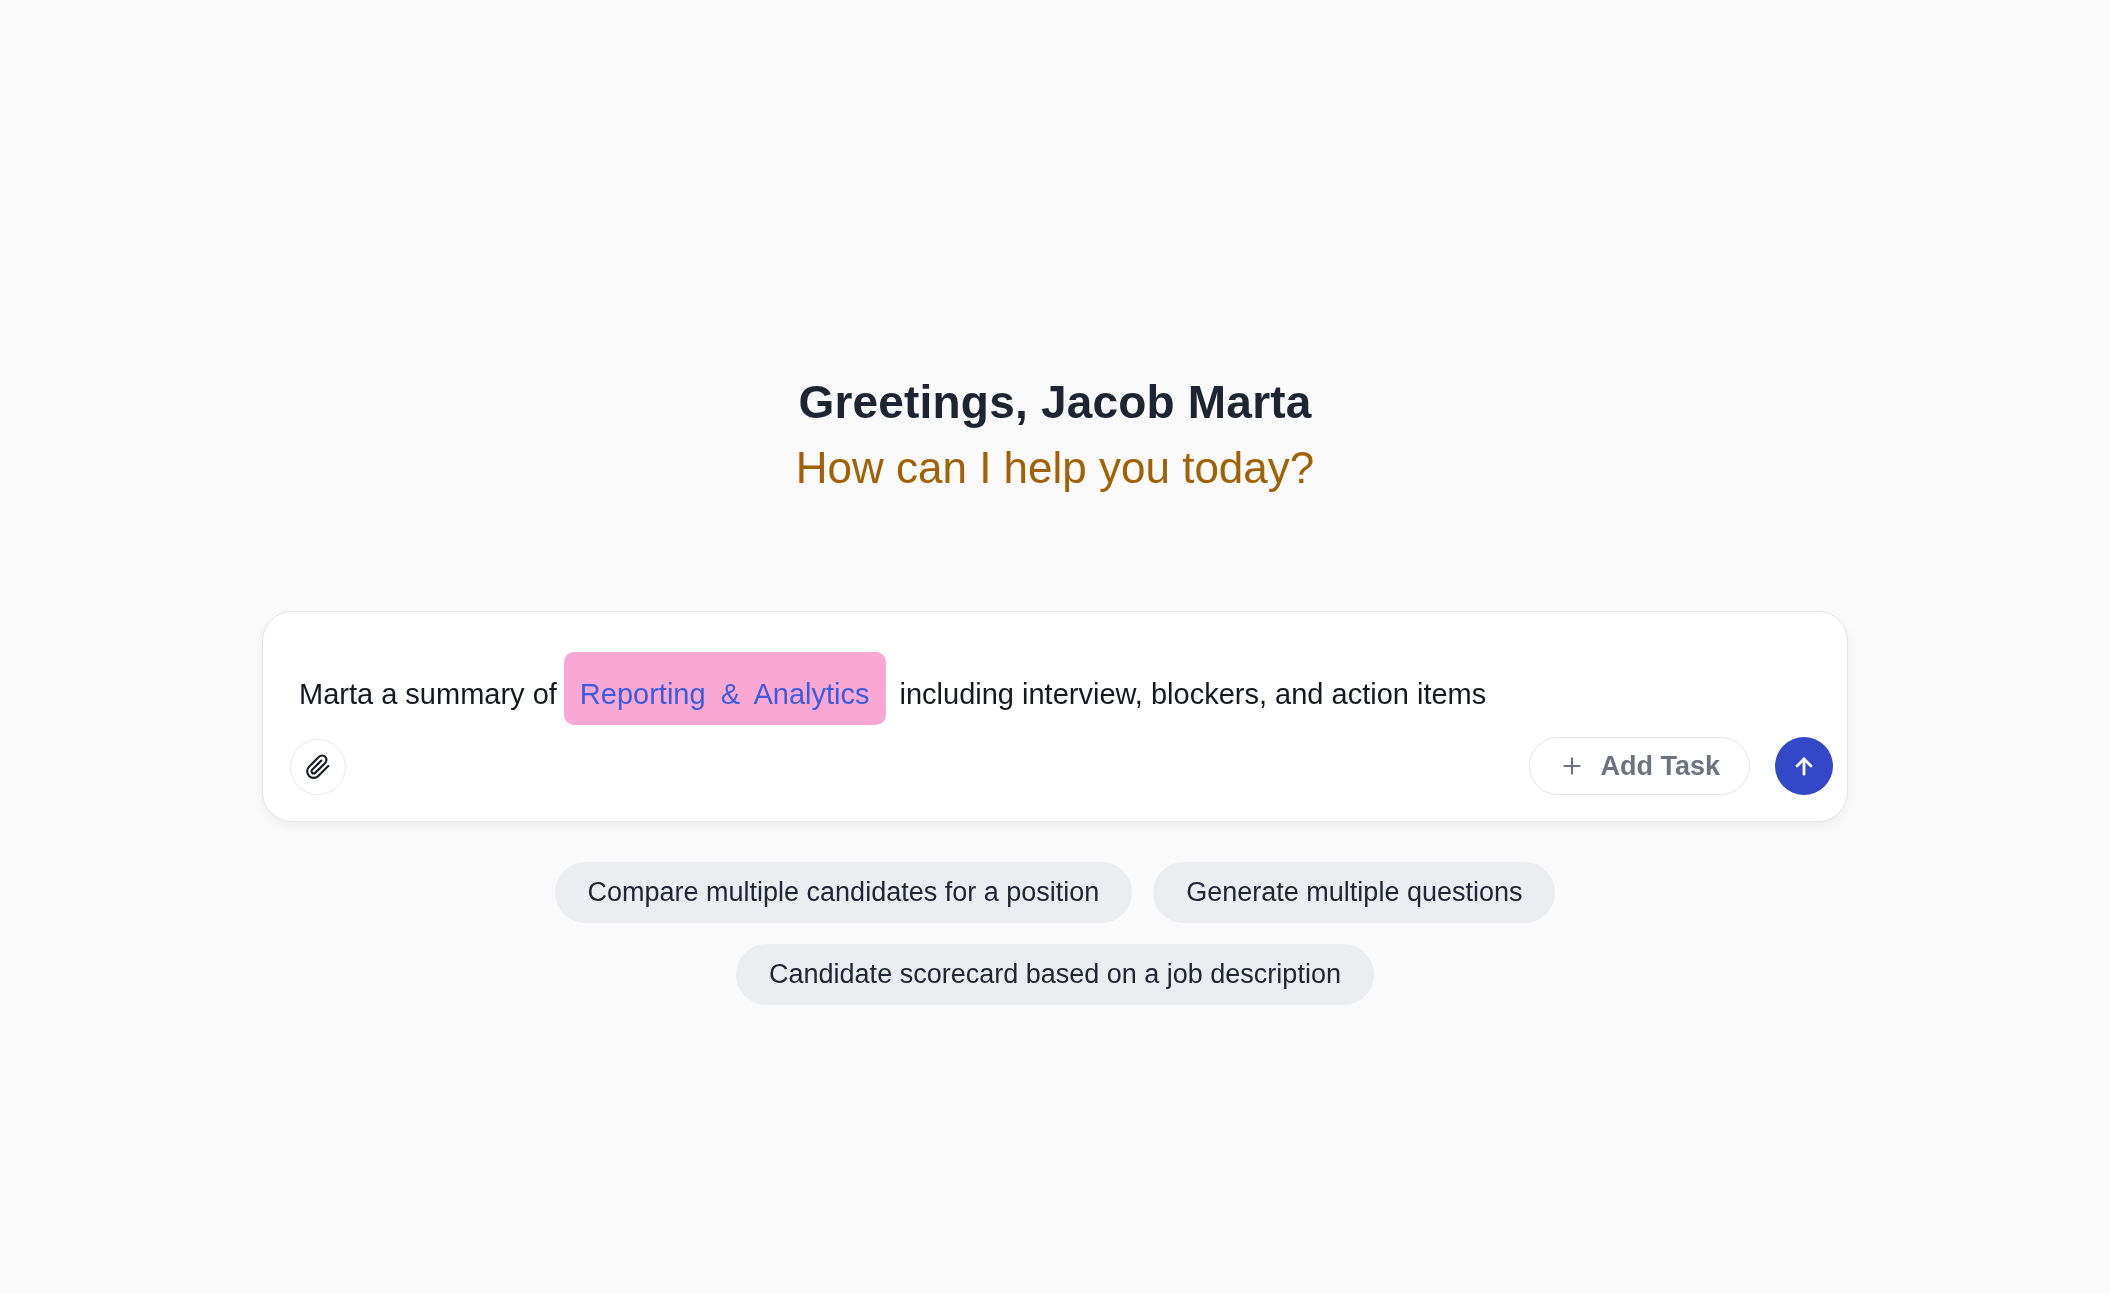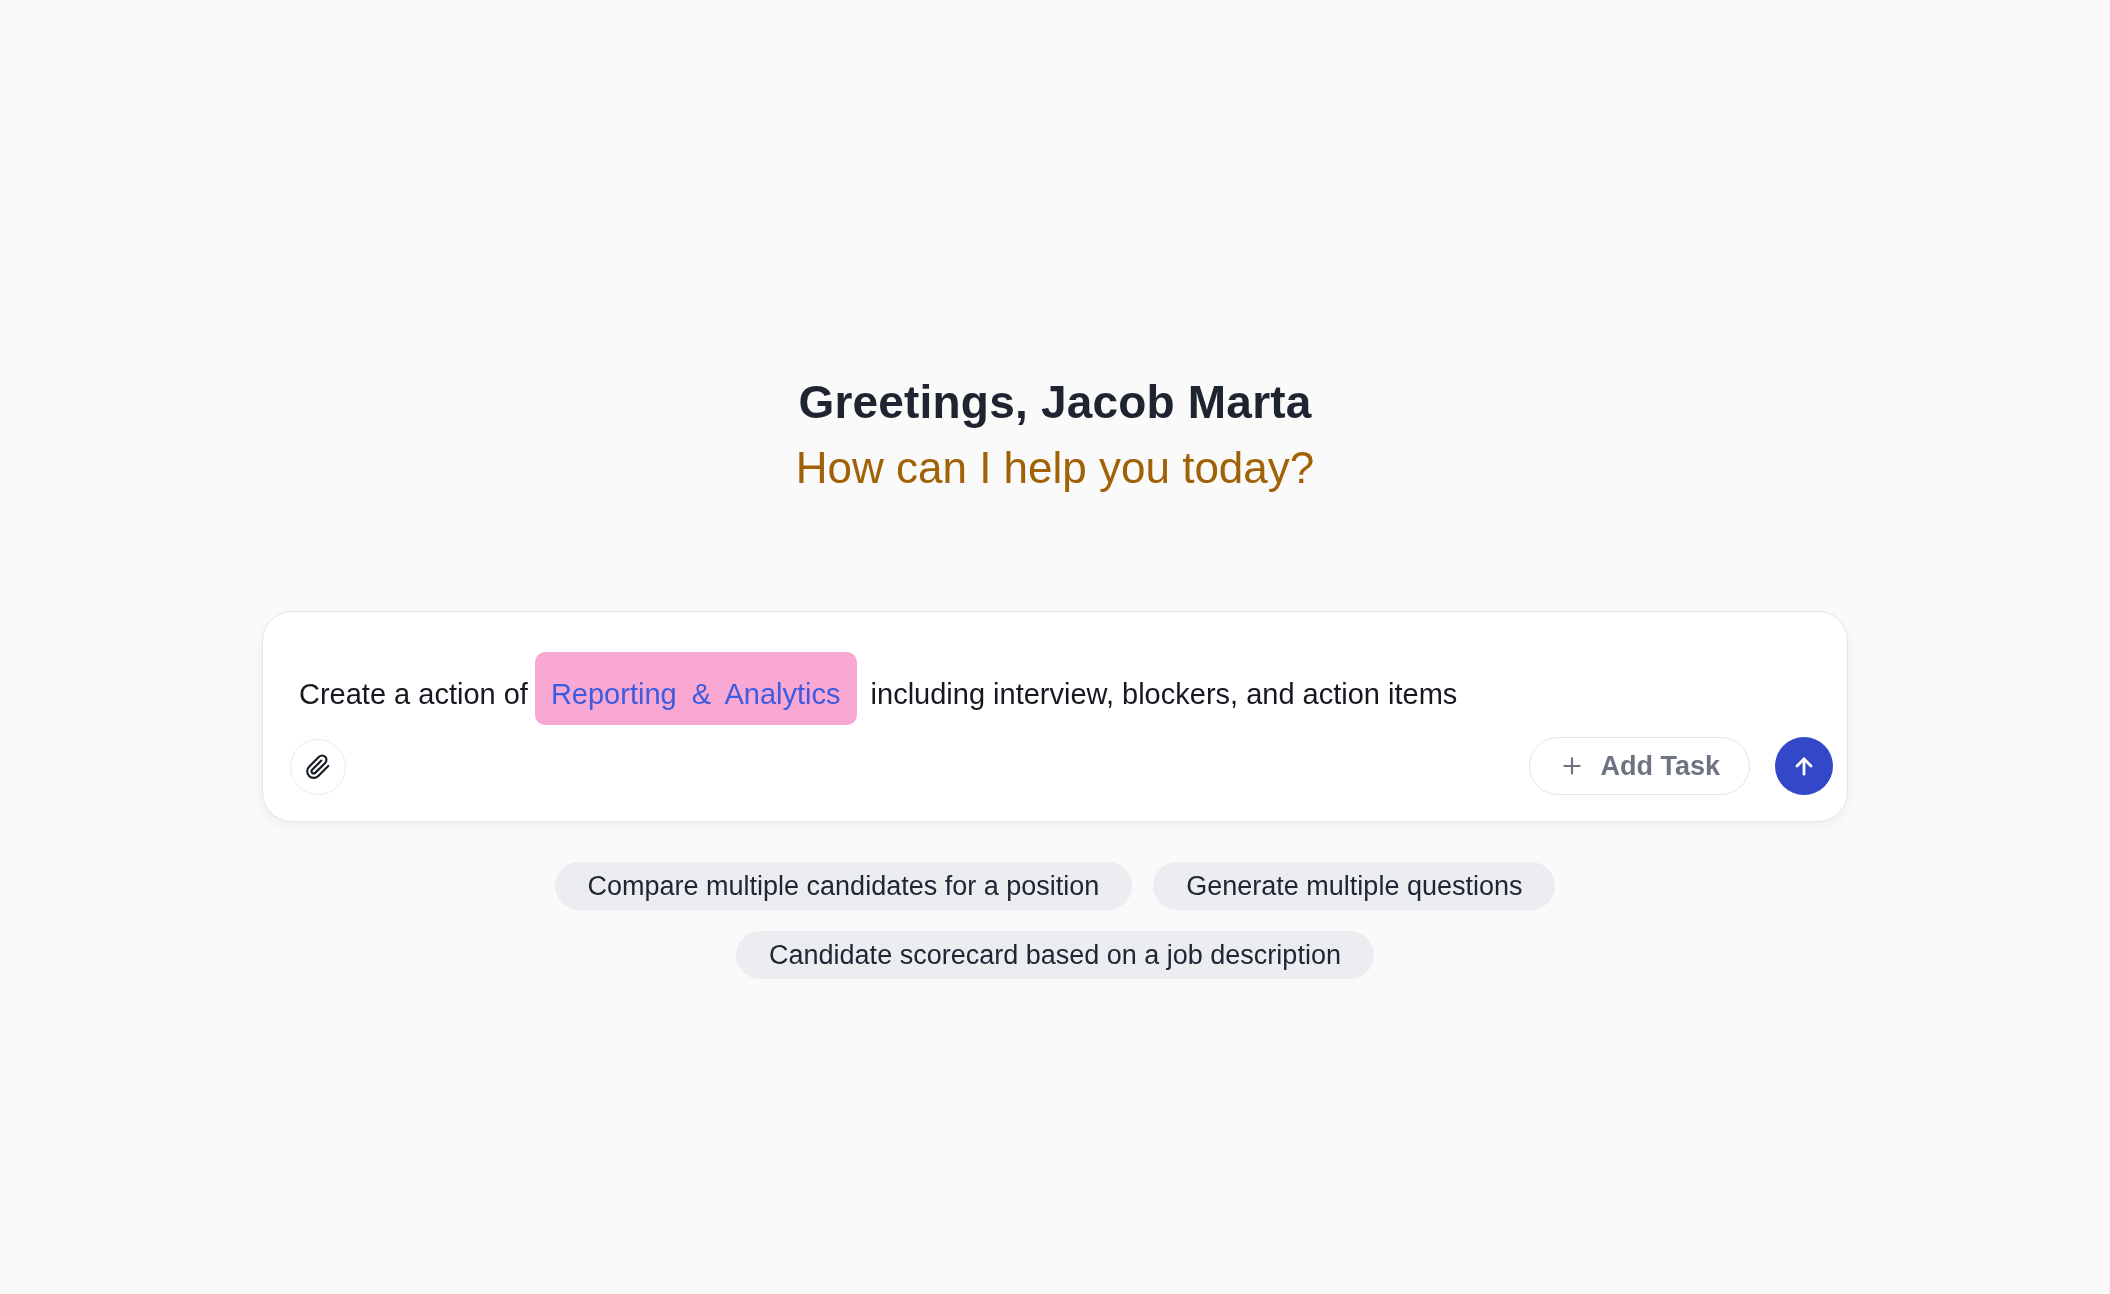--- a/index.html
+++ b/index.html
@@ -115,21 +115,21 @@
   }
   .suggestions {
     margin-top: 40px;
     display: flex;
     flex-direction: column;
     align-items: center;
     gap: 21px;
   }
   .suggestion-row { display: flex; gap: 21px; }
   .pill {
-    height: 48px;
+    height: 61px;
     border-radius: 31px;
     background: #ebedf1;
     color: #212634;
     font-size: 27px;
     display: flex;
     align-items: center;
     padding: 17px 33px;
     cursor: pointer;
     white-space: nowrap;
   }
@@ -140,21 +140,21 @@
 
 <div class="content">
 
   <div class="greeting">
     <div class="greeting-title">Greetings, Jacob Marta</div>
     <div class="greeting-subtitle">How can I help you today?</div>
   </div>
 
   <div class="composer">
     <div class="composer-text" role="textbox">
-      <span>Create a action of</span><span class="chip">Reporting &amp; Analytics</span><span>including interview, blockers, and action items</span>
+      <span>Marta a summary of</span><span class="chip">Reporting &amp; Analytics</span><span>including interview, blockers, and action items</span>
     </div>
 
     <button class="attach-btn">
       <span>
         <svg class="icon-svg" width="26" height="26" viewBox="0 0 24 24" fill="none" stroke="currentColor" stroke-width="2" stroke-linecap="round" stroke-linejoin="round">
           <path d="M21.44 11.05l-9.19 9.19a6 6 0 0 1-8.49-8.49l9.19-9.19a4 4 0 1 1 5.66 5.66l-9.2 9.19a2 2 0 0 1-2.83-2.83l8.49-8.48"></path>
         </svg>
       </span>
     </button>
 

